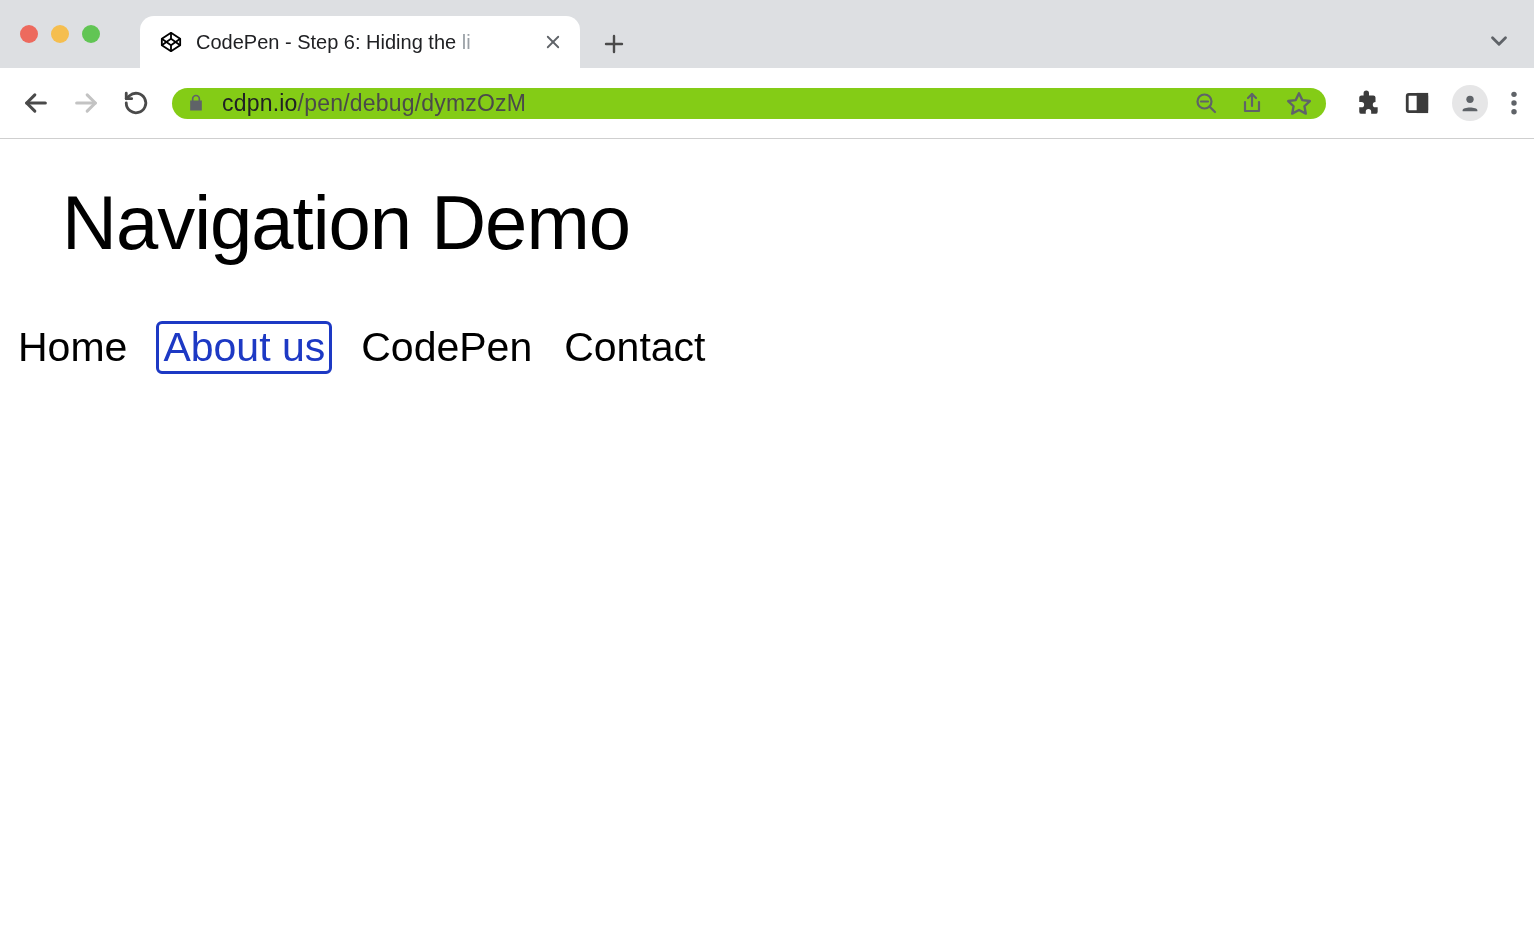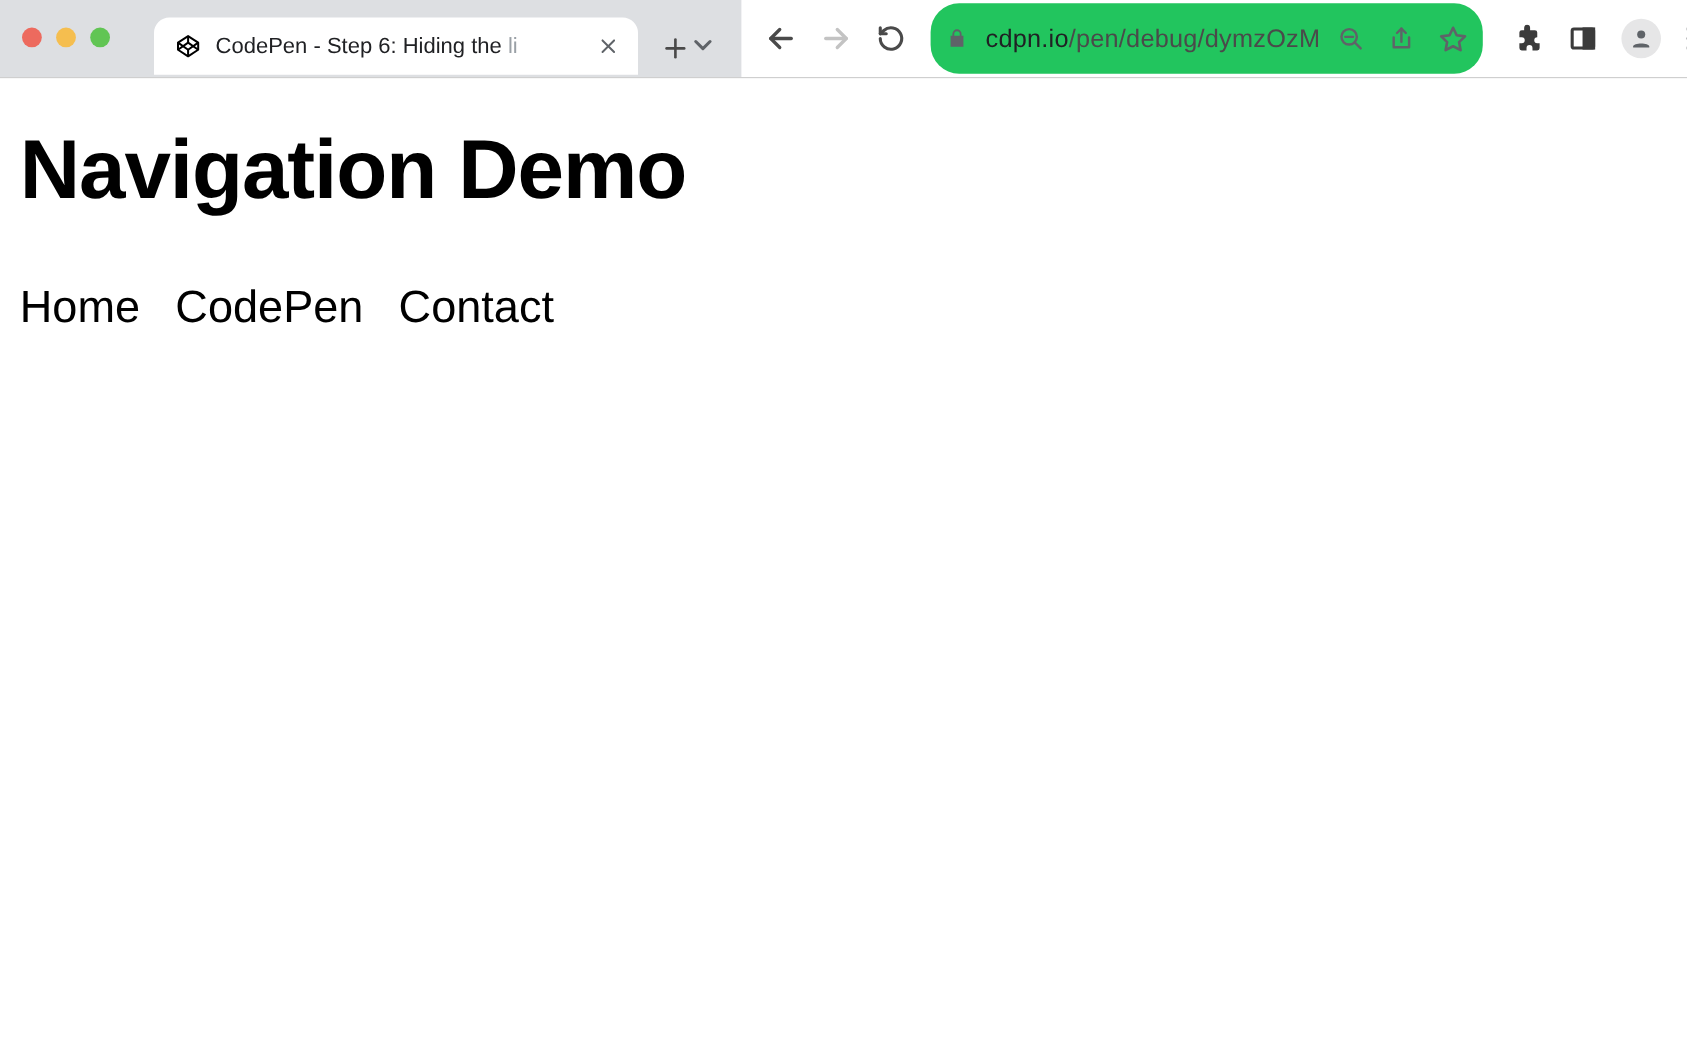--- a/index.html
+++ b/index.html
@@ -2,52 +2,52 @@
 <html><head>
   <meta charset="utf-8">
   <style>
     * { margin:0; padding:0; box-sizing:border-box; }
     body{
       width:1534px;height:950px;
       font-family:-apple-system,BlinkMacSystemFont,"Segoe UI",Helvetica,Arial,sans-serif;
       background:#fff;overflow:hidden;
     }
     
-    .chrome{background:#dddfe2;display:flex;flex-direction:row;border-bottom:1px solid #cfcfcf;}
+    .chrome{background:#dddfe2;display:flex;flex-direction:column;border-bottom:1px solid #cfcfcf;justify-content:center;}
     .tabstrip{display:flex;align-items:flex-end;height:68px;padding:0 10px 0 20px;}
     .traffic{display:flex;gap:13px;align-items:center;margin-right:40px;margin-bottom:25px;}
     .dot{width:18px;height:18px;border-radius:50%;}
     .red{background:#ed6a5e;} .yellow{background:#f5be4f;} .green{background:#61c554;}
     .tab{
       background:#fff;display:flex;align-items:center;gap:14px;
       height:52px;min-width:440px;padding:0 18px 0 20px;
       border-radius:14px 14px 0 0;
     }
     .tab-title{font-size:20px;color:#202124;white-space:nowrap;overflow:hidden;flex:1;}
     .tab-title .fade{color:#9aa0a6;}
     .newtab{margin-left:22px;margin-bottom:12px;color:#404040;}
     .tab-chevron{margin-left:auto;margin-right:12px;margin-bottom:14px;color:#5f6368;}
     .icon-btn{display:flex;align-items:center;justify-content:center;}
     
     .toolbar{background:#fff;display:flex;align-items:center;height:70px;padding:0 16px;gap:10px;}
     .tb-icon{width:40px;height:40px;border-radius:50%;display:flex;align-items:center;justify-content:center;color:#4a4a4a;}
     .tb-icon.dim{color:#b9b9b9;}
     .omnibox{
-      flex:1;display:flex;align-items:center;height:64px;margin:0 10px 0 6px;
-      background:#22c55e;border-radius:26px;padding:0 14px;gap:16px;color:#202124;
+      flex:1;display:flex;align-items:center;height:31px;margin:0 10px 0 6px;
+      background:#84cc16;border-radius:26px;padding:0 14px;gap:16px;color:#202124;
     }
     .omni-lock{color:#5f6368;}
     .url{font-size:23px;letter-spacing:.2px;}
     .url .path{color:#4a4a4a;}
     .omni-right{margin-left:auto;display:flex;align-items:center;gap:22px;color:#5f6368;}
     .rt-icons{display:flex;align-items:center;gap:22px;color:#3b3b3b;margin-left:10px;}
     .avatar{width:36px;height:36px;border-radius:50%;background:#e6e6e7;display:flex;align-items:center;justify-content:center;}
     
     .page{padding:40px 18px 0 18px;}
-    h1.page-title{font-size:76px;font-weight:700;letter-spacing:-1px;color:#000;}
+    h1.page-title{font-size:76px;font-weight:400;letter-spacing:-1px;color:#000;margin-left:44px;}
     ul.nav{list-style:none;display:flex;gap:32px;margin-top:58px;}
     ul.nav li a{
       font-size:41px;color:#000;text-decoration:none;display:inline-block;
     }
     ul.nav li a.focused{
       color:#1d39c4;outline:3px solid #1d39c4;border-radius:3px;padding:0 4px;
       box-shadow:0 4px 0 -1px rgba(29,57,196,.35);
     }
     svg{display:block;}
   </style>
@@ -175,16 +175,17 @@
           </svg>
       </span>
     </div>
   </div>
 </div>
 
 <div class="page">
   <h1 class="page-title">Navigation Demo</h1>
   <ul class="nav">
     <li><a href="#">Home</a></li>
+    <li><a href="#" class="focused">About us</a></li>
     <li><a href="#">CodePen</a></li>
     <li><a href="#">Contact</a></li>
   </ul>
 </div>
 
 </body></html>

